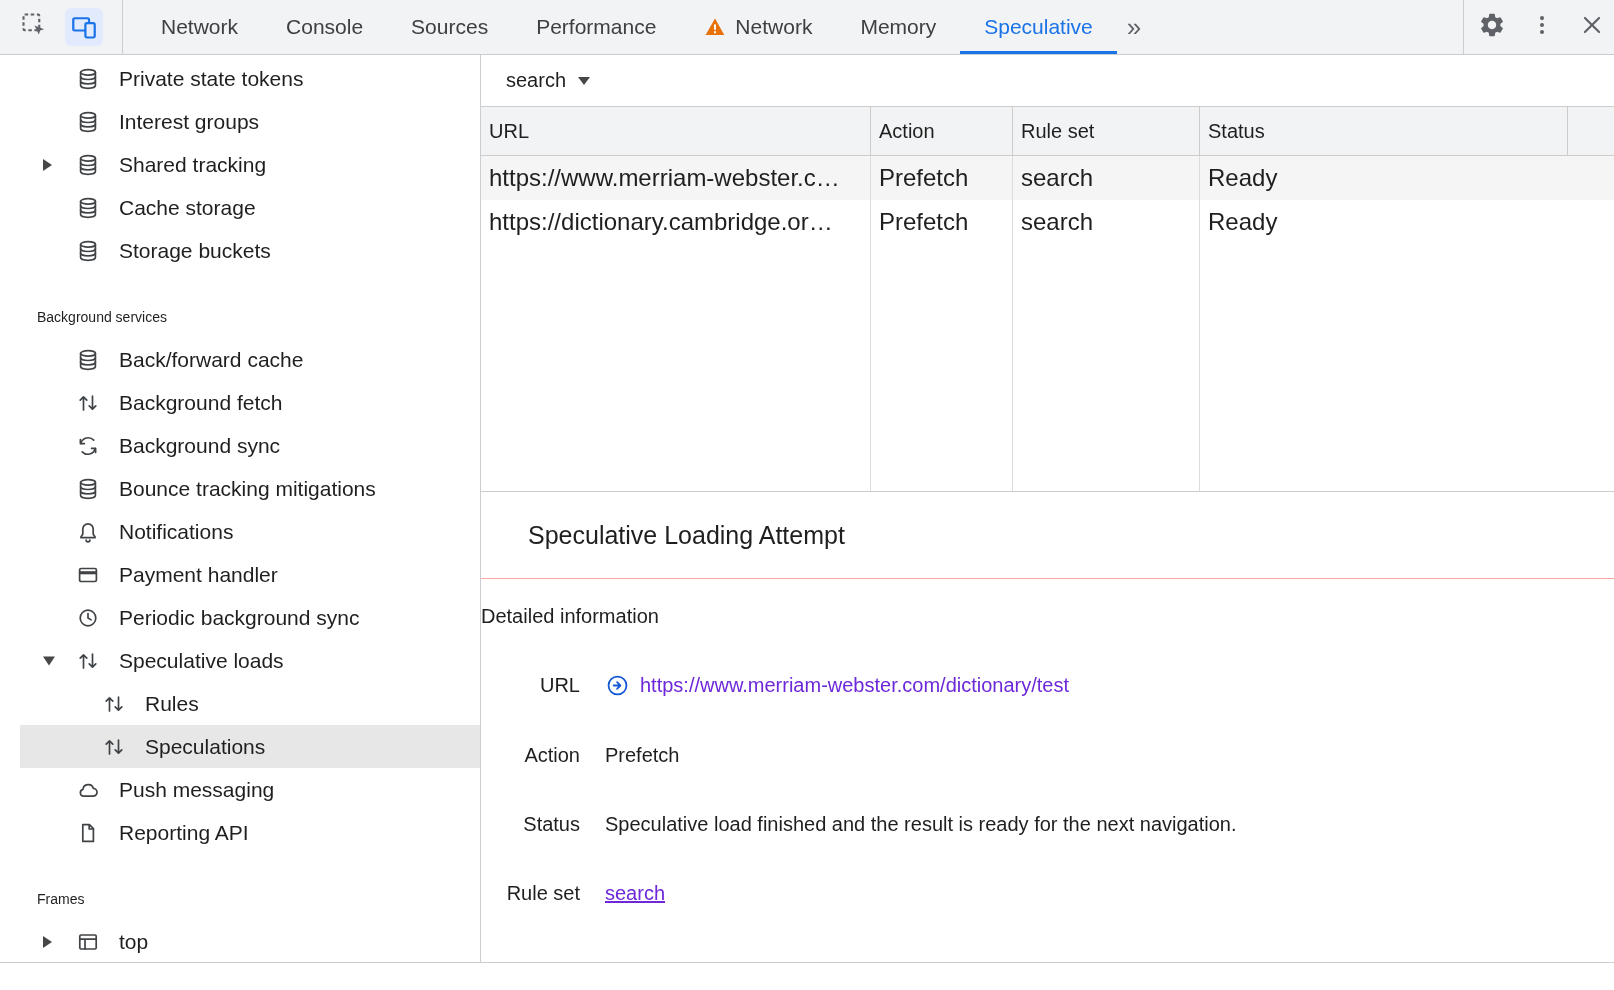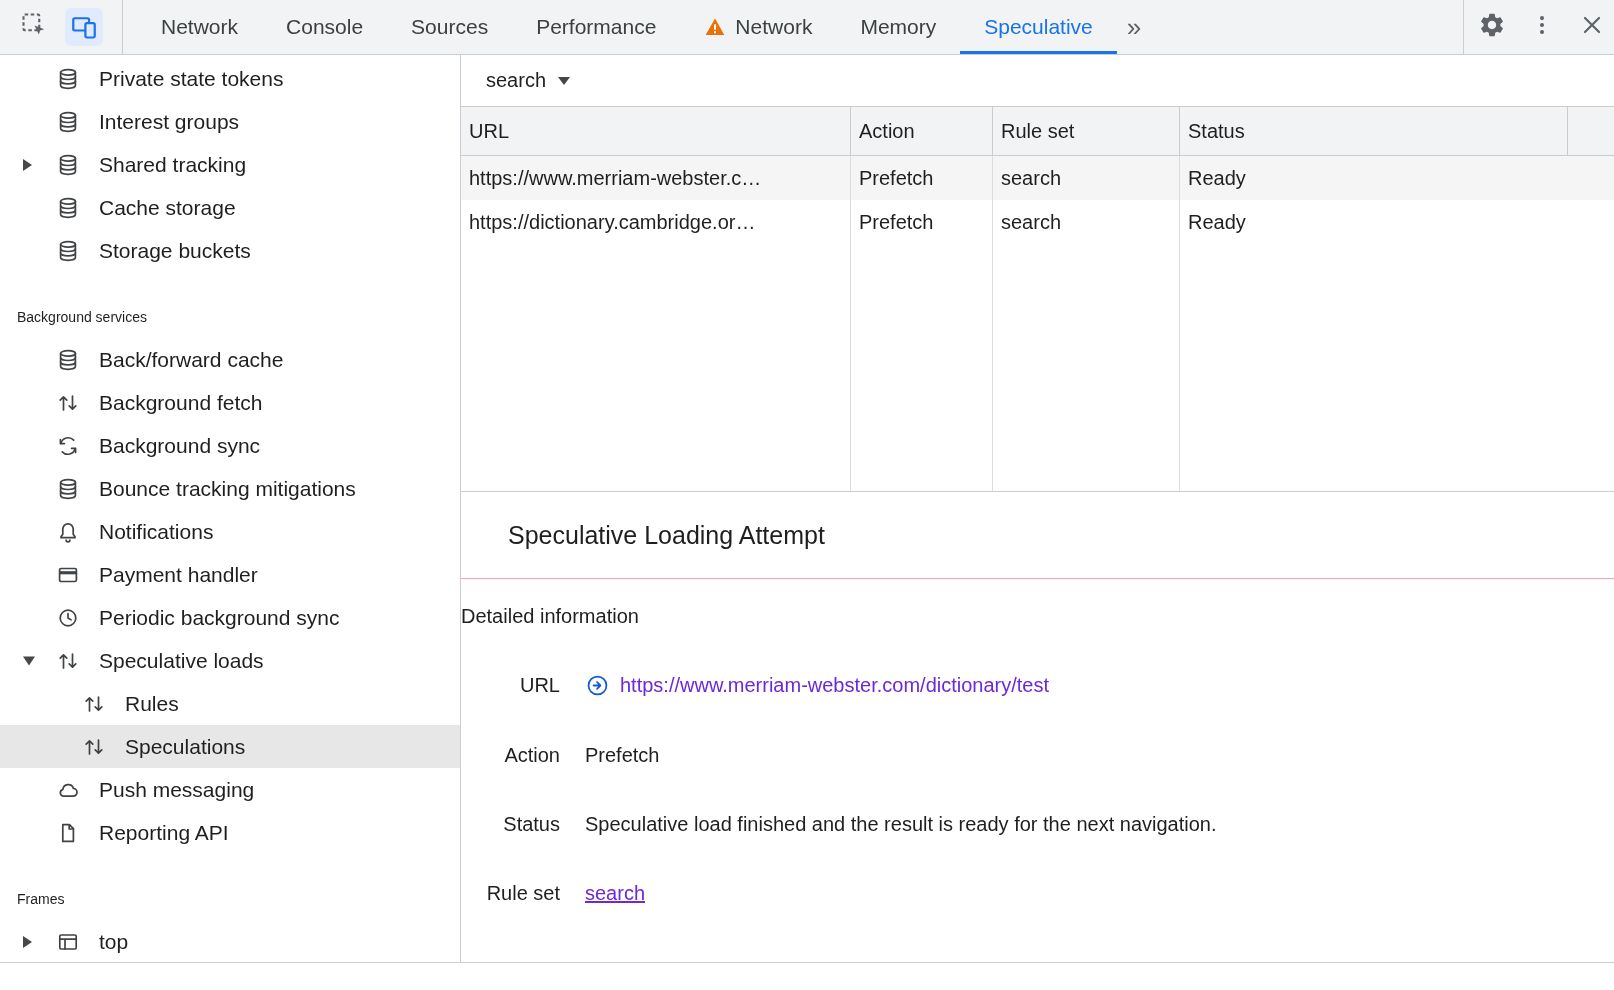--- a/index.html
+++ b/index.html
@@ -30,21 +30,21 @@
     padding: 0 24px; font-size: 21px; color: #3c4043;
     position: relative; cursor: pointer; white-space: nowrap;
   }
   .tab.active { color: #1a73e8; }
   .tab.active::after { content: ""; position: absolute; left: 0; right: 0; bottom: 0; height: 3px; background: #1a73e8; }
   .more-tabs { display: flex; align-items: center; padding: 0 10px; font-size: 26px; color: #5f6368; cursor: pointer; }
   .tb-right { margin-left: auto; display: flex; align-items: stretch; }
   .tb-right .tb-btn { margin-left: 6px; }
 
   
-  .dt-body { flex: 1 1 auto; min-height: 0; display: flex; border-bottom: 1px solid #cacdd1; }
+  .dt-body { flex: 1 1 auto; min-height: 0; display: flex; border-bottom: 1px solid #cacdd1; padding-left: 20px; }
 
   
   .sidebar { width: 461px; flex: 0 0 auto; border-right: 1px solid #cacdd1; background: #fff; overflow: hidden; padding-top: 2px; }
   .side-row { height: 43px; display: flex; align-items: center; position: relative; font-size: 21px; cursor: pointer; }
   .side-row.selected { background: #e7e7e7; }
   .side-row .twisty { position: absolute; left: 23px; top: 50%; transform: translateY(-50%); }
   .twisty-right { width: 0; height: 0; border-top: 6px solid transparent; border-bottom: 6px solid transparent; border-left: 9px solid #474747; }
   .twisty-down { width: 0; height: 0; border-left: 6px solid transparent; border-right: 6px solid transparent; border-top: 9px solid #474747; }
   .side-row .s-icon { margin-left: 56px; flex: 0 0 auto; display: flex; }
   .side-row.lvl2 .s-icon { margin-left: 82px; }
@@ -61,21 +61,21 @@
 
   .table-pane { height: 386px; flex: 0 0 auto; display: flex; flex-direction: column; border-bottom: 1px solid #ccc; }
   .grid-header {
     display: grid; grid-template-columns: 389px 142px 187px 1fr 47px;
     height: 50px; flex: 0 0 auto; background: #f1f3f4;
     border-top: 1px solid #ccc; border-bottom: 1px solid #ccc;
     font-size: 20px;
   }
   .grid-header .hcell { display: flex; align-items: center; padding-left: 8px; border-left: 1px solid #ccc; cursor: pointer; }
   .grid-header .hcell:first-child { border-left: none; }
-  .grid-row { display: grid; grid-template-columns: 389px 142px 187px 1fr; height: 44px; flex: 0 0 auto; font-size: 20px; cursor: pointer; }
+  .grid-row { display: grid; grid-template-columns: 389px 142px 187px 1fr; height: 44px; flex: 0 0 auto; font-size: 24px; cursor: pointer; }
   .grid-row.odd { background: #f5f5f5; }
   .grid-row .cell { display: flex; align-items: center; padding-left: 8px; border-left: 1px solid #dadce0; overflow: hidden; white-space: nowrap; }
   .grid-row .cell:first-child { border-left: none; }
   .grid-filler { flex: 1 1 auto; display: grid; grid-template-columns: 389px 142px 187px 1fr; }
   .grid-filler .fcell { border-left: 1px solid #dadce0; }
   .grid-filler .fcell:first-child { border-left: none; }
 
   .detail-titlebar { height: 87px; flex: 0 0 auto; display: flex; align-items: center; padding-left: 47px; border-bottom: 1px solid #fca5a5; }
   .detail-title { font-size: 25px; font-weight: 400; color: #1f1f1f; }
 

